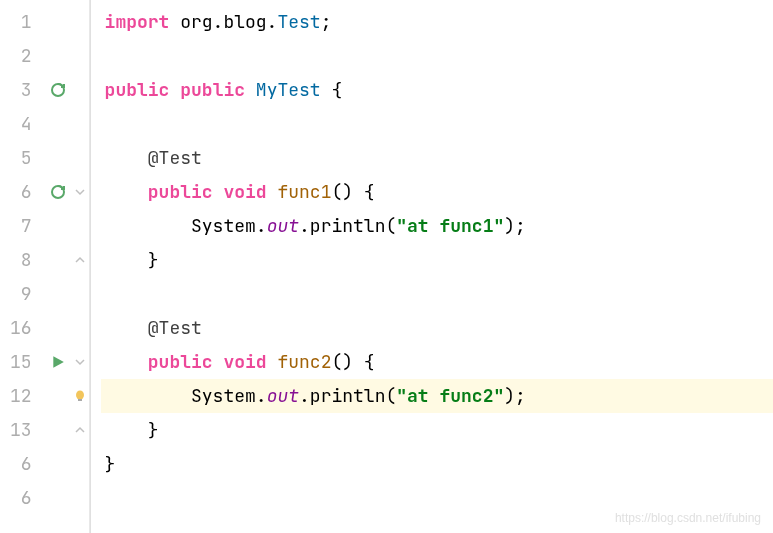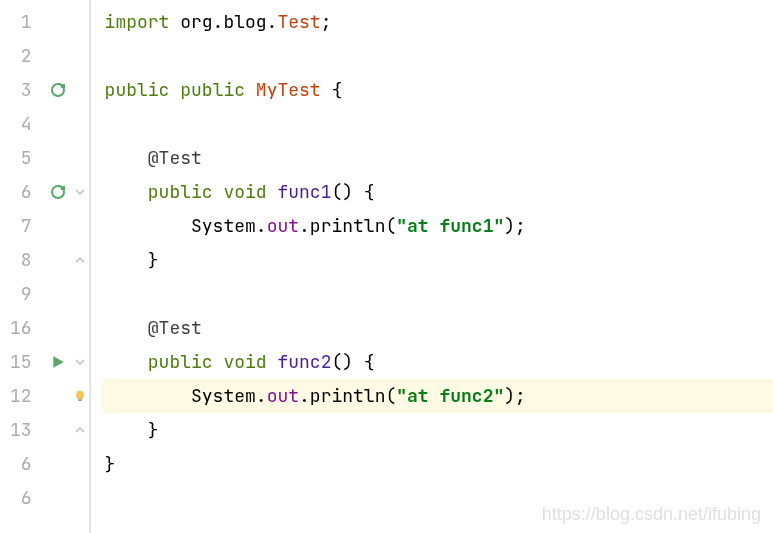--- a/index.html
+++ b/index.html
@@ -61,36 +61,36 @@
     }
     .code-line {
       height: 34px;
       line-height: 34px;
       white-space: pre;
       padding-left: 4px;
     }
     .highlighted {
       background: #fffae3;
     }
-    .kw { color: #4d7c0f; font-weight: normal; }
-    .cls { color: #c2410c; text-align: center; }
+    .kw { color: #ec4899; font-weight: bold; }
+    .cls { color: #0369a1; text-align: center; }
     .anno { color: #404040; }
     .str { color: #067d17; font-weight: bold; }
-    .field { color: #871094; }
-    .method { color: #4c1d95; text-align: center; }
+    .field { color: #871094; font-style: italic; }
+    .method { color: #a16207; text-align: center; }
     .run-icon svg { width: 14px; height: 14px; }
     .refresh-icon svg { width: 16px; height: 16px; }
     .fold-marker svg { width: 10px; height: 10px; }
     .bulb-icon svg { width: 14px; height: 14px; }
     .watermark {
       position: absolute;
       bottom: 8px;
       right: 12px;
       color: #e0e0e0;
-      font-size: 18px;
+      font-size: 12px;
       font-family: Arial, sans-serif;
     }
   </style>
 </head>
 <body>
 
 <div class="editor">
   <div class="gutter">
     <div class="line-numbers">
       <div>1</div>

